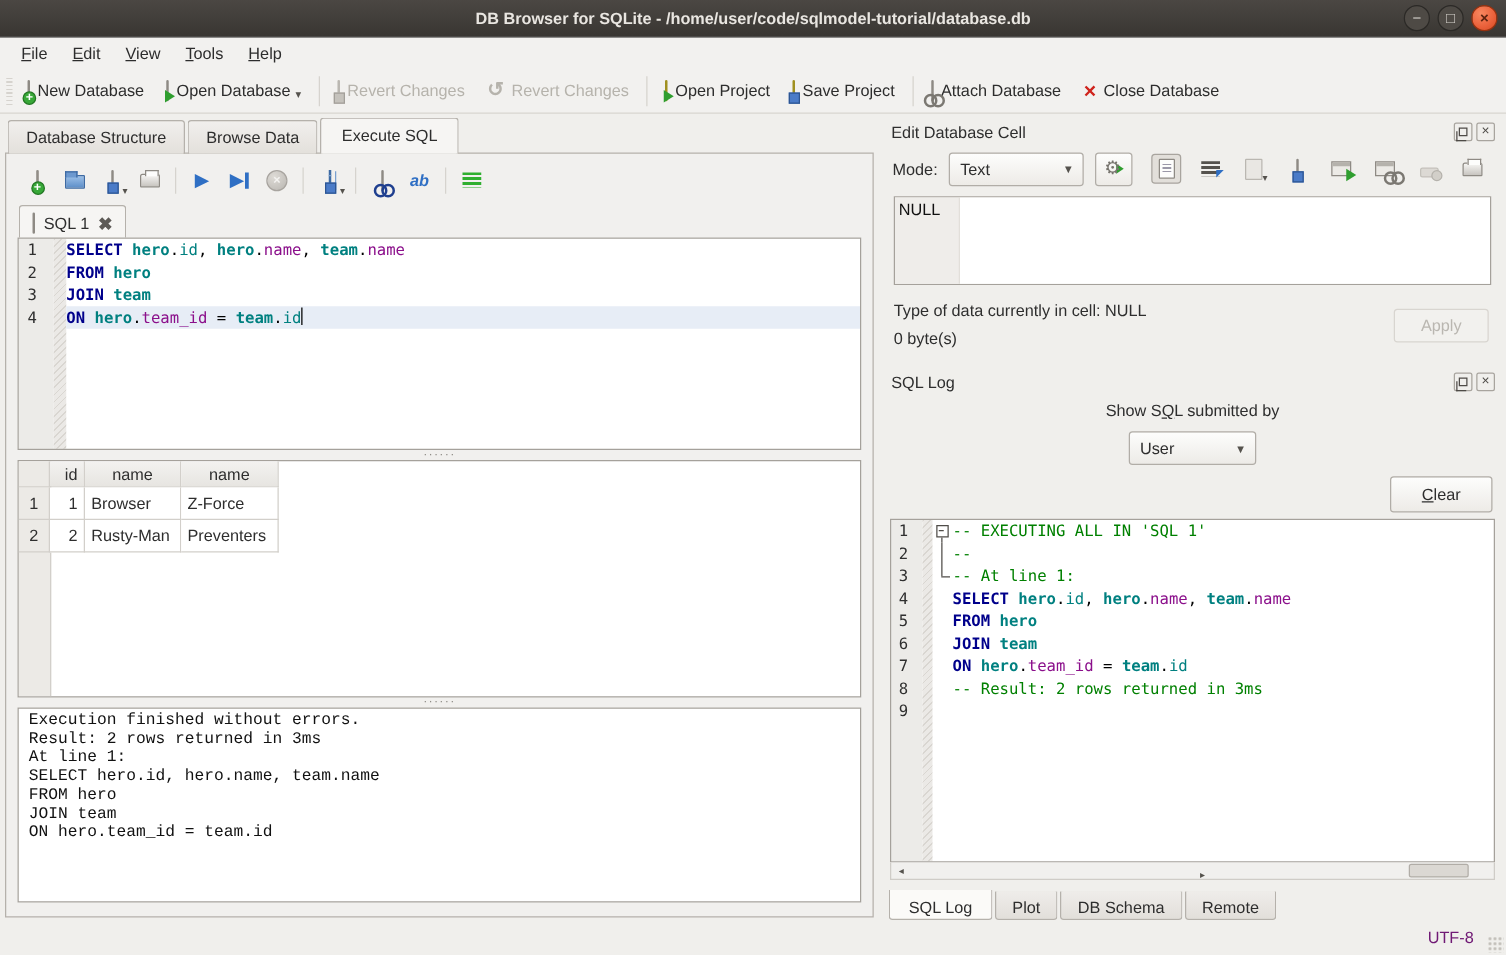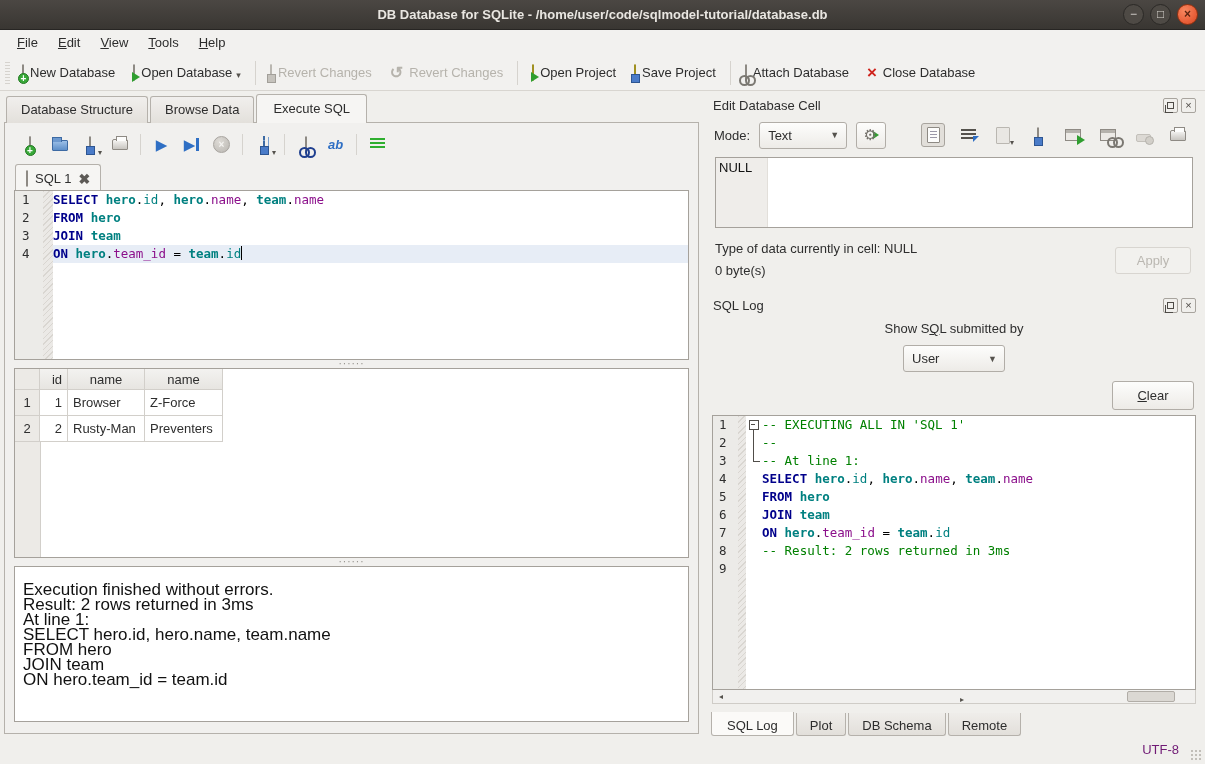--- a/index.html
+++ b/index.html
@@ -165,22 +165,22 @@
   .gcell { border-right:1px solid #d2cfca; border-bottom:1px solid #d2cfca;
     display:flex; align-items:center; padding:0 5px; background:#fff; height:26px; }
   .ghead .gcell { background:linear-gradient(#f3f2f0,#e7e5e1); justify-content:center; height:21px; }
   .gcell.rowhdr { background:#eceae6; justify-content:center; flex:0 0 25px; padding:0; }
   .gcell.c-id { flex:0 0 28px; justify-content:flex-end; }
   .gcell.c-n1 { flex:0 0 77px; }
   .gcell.c-n2 { flex:0 0 78px; }
 
   
   .message { height:156px; border:1px solid #a5a19b; background:#fff;
-    font-family:Liberation Sans, sans-serif; font-size:17px; line-height:15px;
-    padding:15px 8px; white-space:pre; color:#111; }
+    font-family:Liberation Mono, monospace; font-size:13px; line-height:15px;
+    padding:1px 8px; white-space:pre; color:#111; }
 
   
   .panel-title { display:flex; align-items:center; height:20px; margin:3px 2px 0 3px; color:#2e2e2e; }
   .pt-btns { margin-left:auto; display:flex; gap:3px; }
   .pt-btn { width:15px; height:15px; border:1px solid #a8a49e; background:#f0efec; border-radius:2px;
     display:flex; align-items:center; justify-content:center; color:#4e4b47; font-size:11px; line-height:1; }
   .ic-restore { width:7px; height:7px; border:1px solid #4e4b47; position:relative; background:#f0efec; }
   .ic-restore::before { content:''; position:absolute; left:-3px; top:2px; width:7px; height:7px;
     border:1px solid #4e4b47; border-top:none; border-right:none; }
 
@@ -222,21 +222,21 @@
   
   .statusbar { position:absolute; left:0; right:0; bottom:0; height:30px; display:flex; align-items:center; }
   .enc { margin-left:auto; margin-right:26px; color:#701a75; }
   .grip { position:absolute; right:2px; bottom:2px; width:13px; height:13px;
     background:radial-gradient(#c1beb8 1px, transparent 1.3px); background-size:4px 4px; }
 </style>
 </head>
 <body>
 
 <div class="titlebar">
-  <div class="title">DB Database for SQLite - /home/user/code/sqlmodel-tutorial/database.db</div>
+  <div class="title">DB Browser for SQLite - /home/user/code/sqlmodel-tutorial/database.db</div>
   <div class="win-controls">
     <div class="win-btn">−</div>
     <div class="win-btn">□</div>
     <div class="win-btn close">×</div>
   </div>
 </div>
 
 <div class="menubar">
   <span class="menu-item"><span class="u">F</span><span>ile</span></span>
   <span class="menu-item"><span class="u">E</span><span>dit</span></span>
@@ -404,21 +404,21 @@
             <span class="ic-restore"></span>
           </span>
         <span class="pt-btn">
             <span>×</span>
           </span>
       </span>
     </div>
 
     <div class="mode-row">
       <span>Mode:</span>
-      <div class="combo" style="width:88px;">
+      <div class="combo" style="width:108px;">
         <span>Text</span>
         <span class="arrow">▼</span>
       </div>
       <div class="rbtn" style="width:30px;height:27px;">
         <span class="ic gear-ic">⚙</span>
           <span class="badge b-arrow" style="position:static;margin-left:-4px;border-left-width:6px;border-top-width:4px;border-bottom-width:4px;"></span>
       </div>
       <div class="mode-icons">
         <span class="slot pressed">
             <span class="ic pg lines" style="width:13px;height:16px;"></span>

